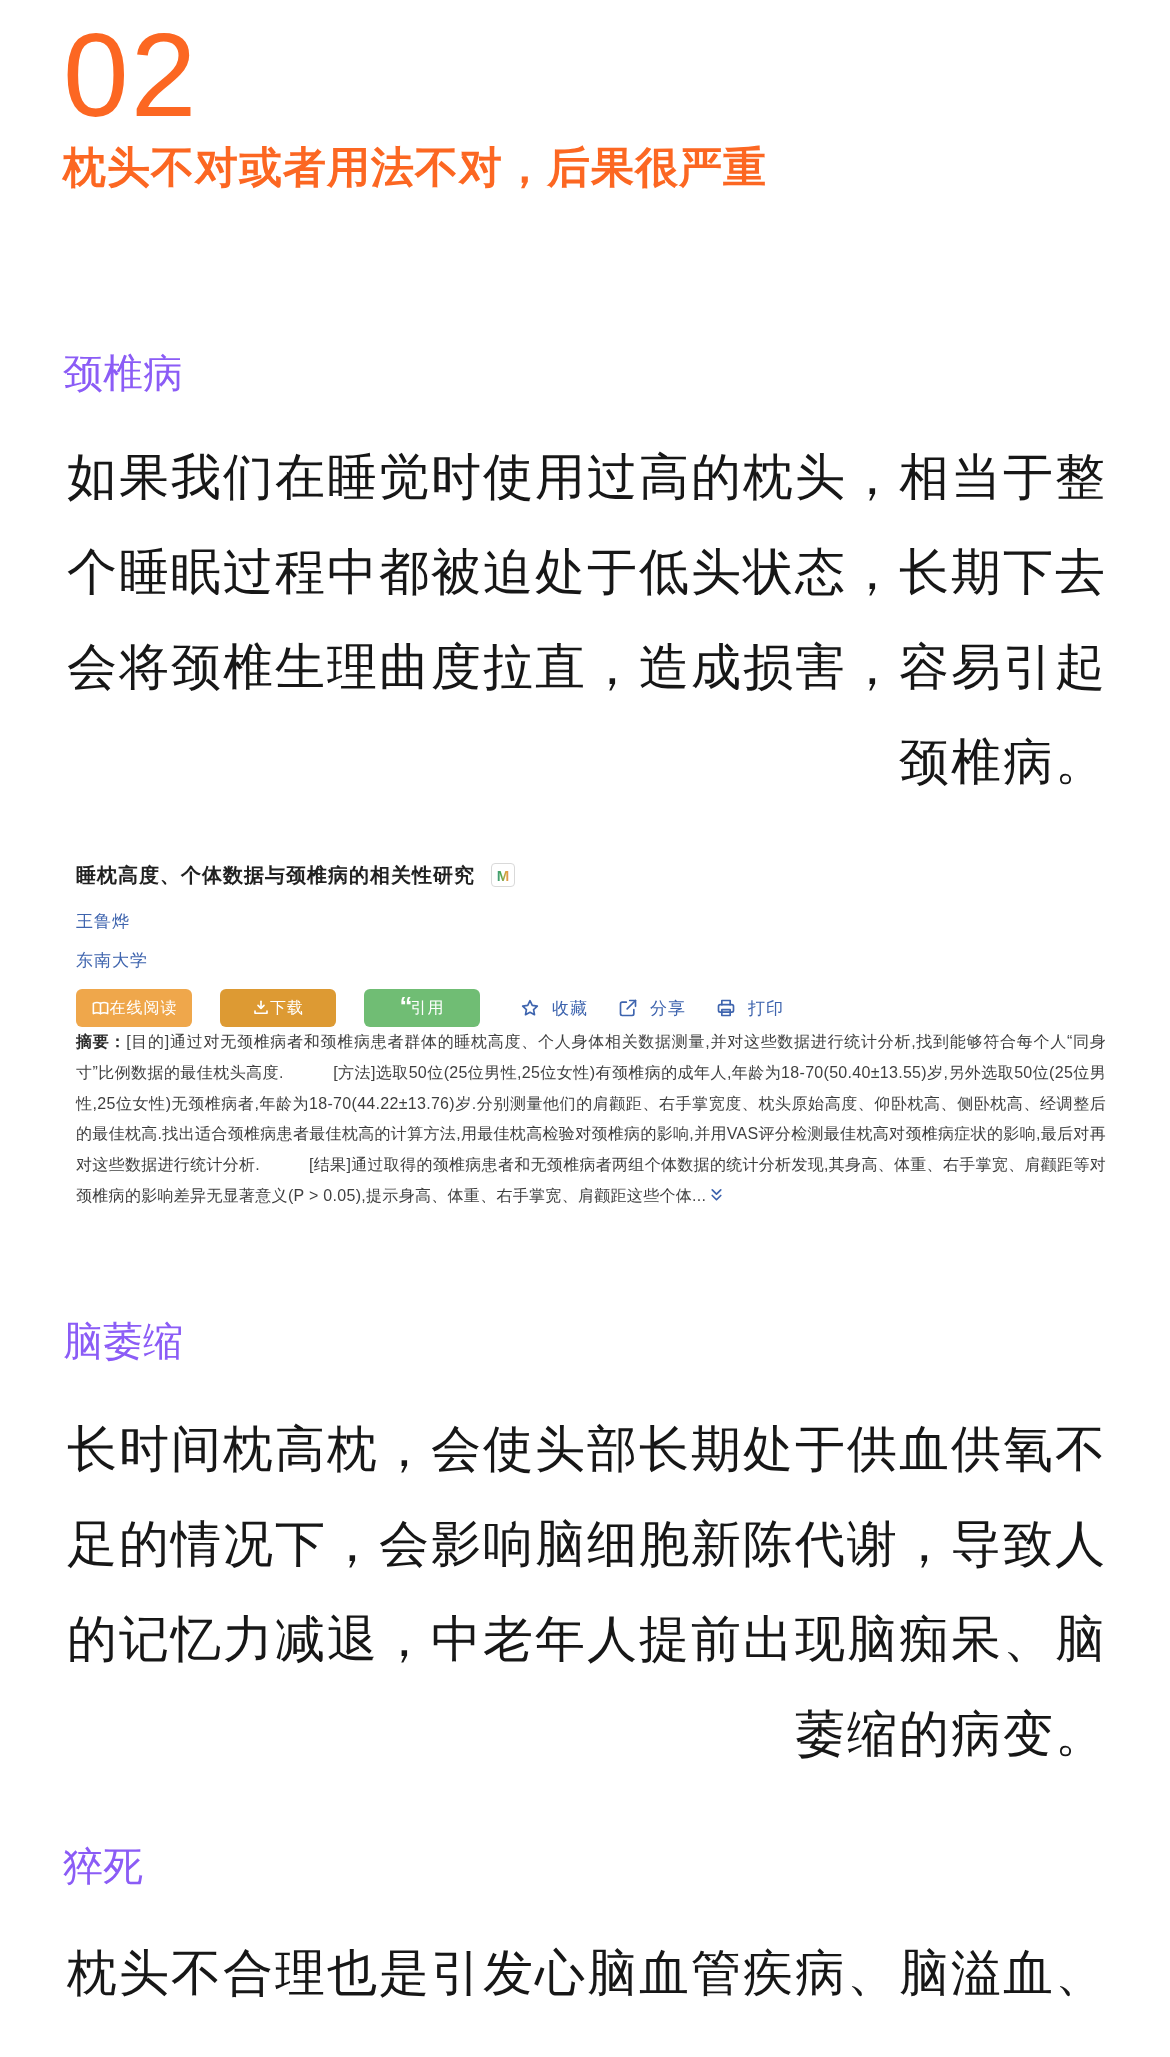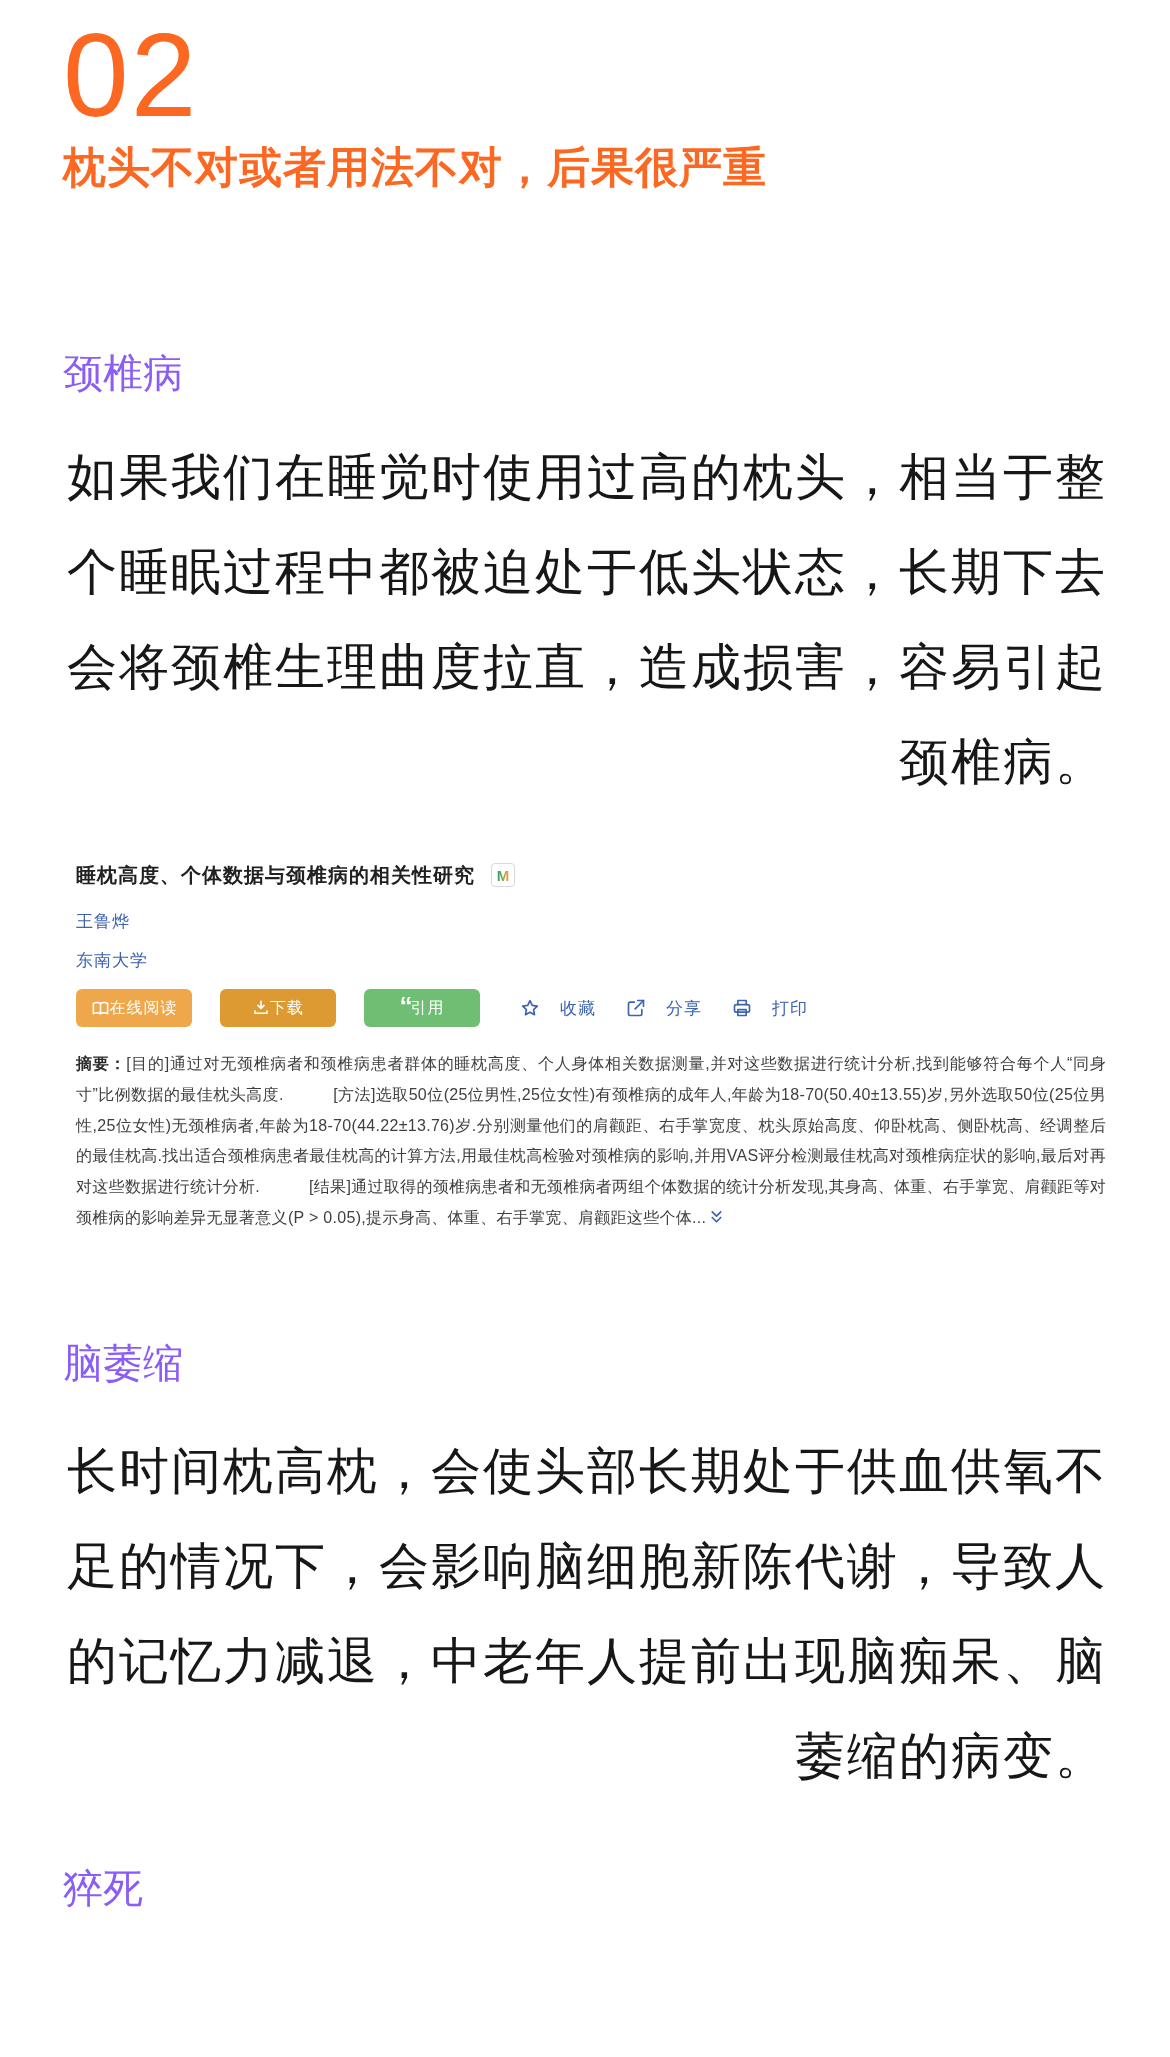--- a/index.html
+++ b/index.html
@@ -67,30 +67,30 @@
     display:inline-flex; align-items:center; justify-content:center; 
     color:#ffffff; font-size:16px; font-family:inherit; letter-spacing:1px; cursor:pointer;
   }
   .btn-read { background:#efa74b; }
   .btn-download { background:#dd9a33; margin-left:28px; }
   .btn-cite { background:#70bd74; margin-left:28px; }
   .card-btn svg { display:block; }
   .quote-glyph { font-size:26px; font-weight:700; line-height:10px; height:14px; letter-spacing:-2px; }
 
   .card-action {
-    display:inline-flex; align-items:center; gap:20px; color:#3e64ae;
+    display:inline-flex; align-items:center; gap:12px; color:#3e64ae;
     font-size:17px; cursor:pointer; letter-spacing:1px;
   }
   .act-fav { margin-left:40px; }
   .act-share { margin-left:30px; }
   .act-print { margin-left:30px; }
   .card-action svg { display:block; }
 
   .paper-abstract {
-    margin-top:22px; width:1030px;
+    width:1030px;
     font-size:16px; line-height:30.8px; color:#3f3f3f;
     text-align:justify; letter-spacing:0.3px;
   }
   .abstract-label { font-weight:700; color:#2b2b2b; }
   .expand-icon { display:inline-block; vertical-align:-3px; margin-left:2px; cursor:pointer; }
 </style>
 </head>
 <body>
 
 <div class="page">
@@ -177,14 +177,15 @@
           <path d="M6 12 L12 18 L18 12"></path>
         </svg>
       </span>
     </p>
   </div>
 
   <h2 class="sub-heading sh-2">脑萎缩</h2>
   <p class="body-para p2">长时间枕高枕，会使头部长期处于供血供氧不足的情况下，会影响脑细胞新陈代谢，导致人的记忆力减退，中老年人提前出现脑痴呆、脑萎缩的病变。</p>
 
   <h2 class="sub-heading sh-3">猝死</h2>
+  <p class="body-para p3">枕头不合理也是引发心脑血管疾病、脑溢血、</p>
 
 </div>
 
 </body></html>

